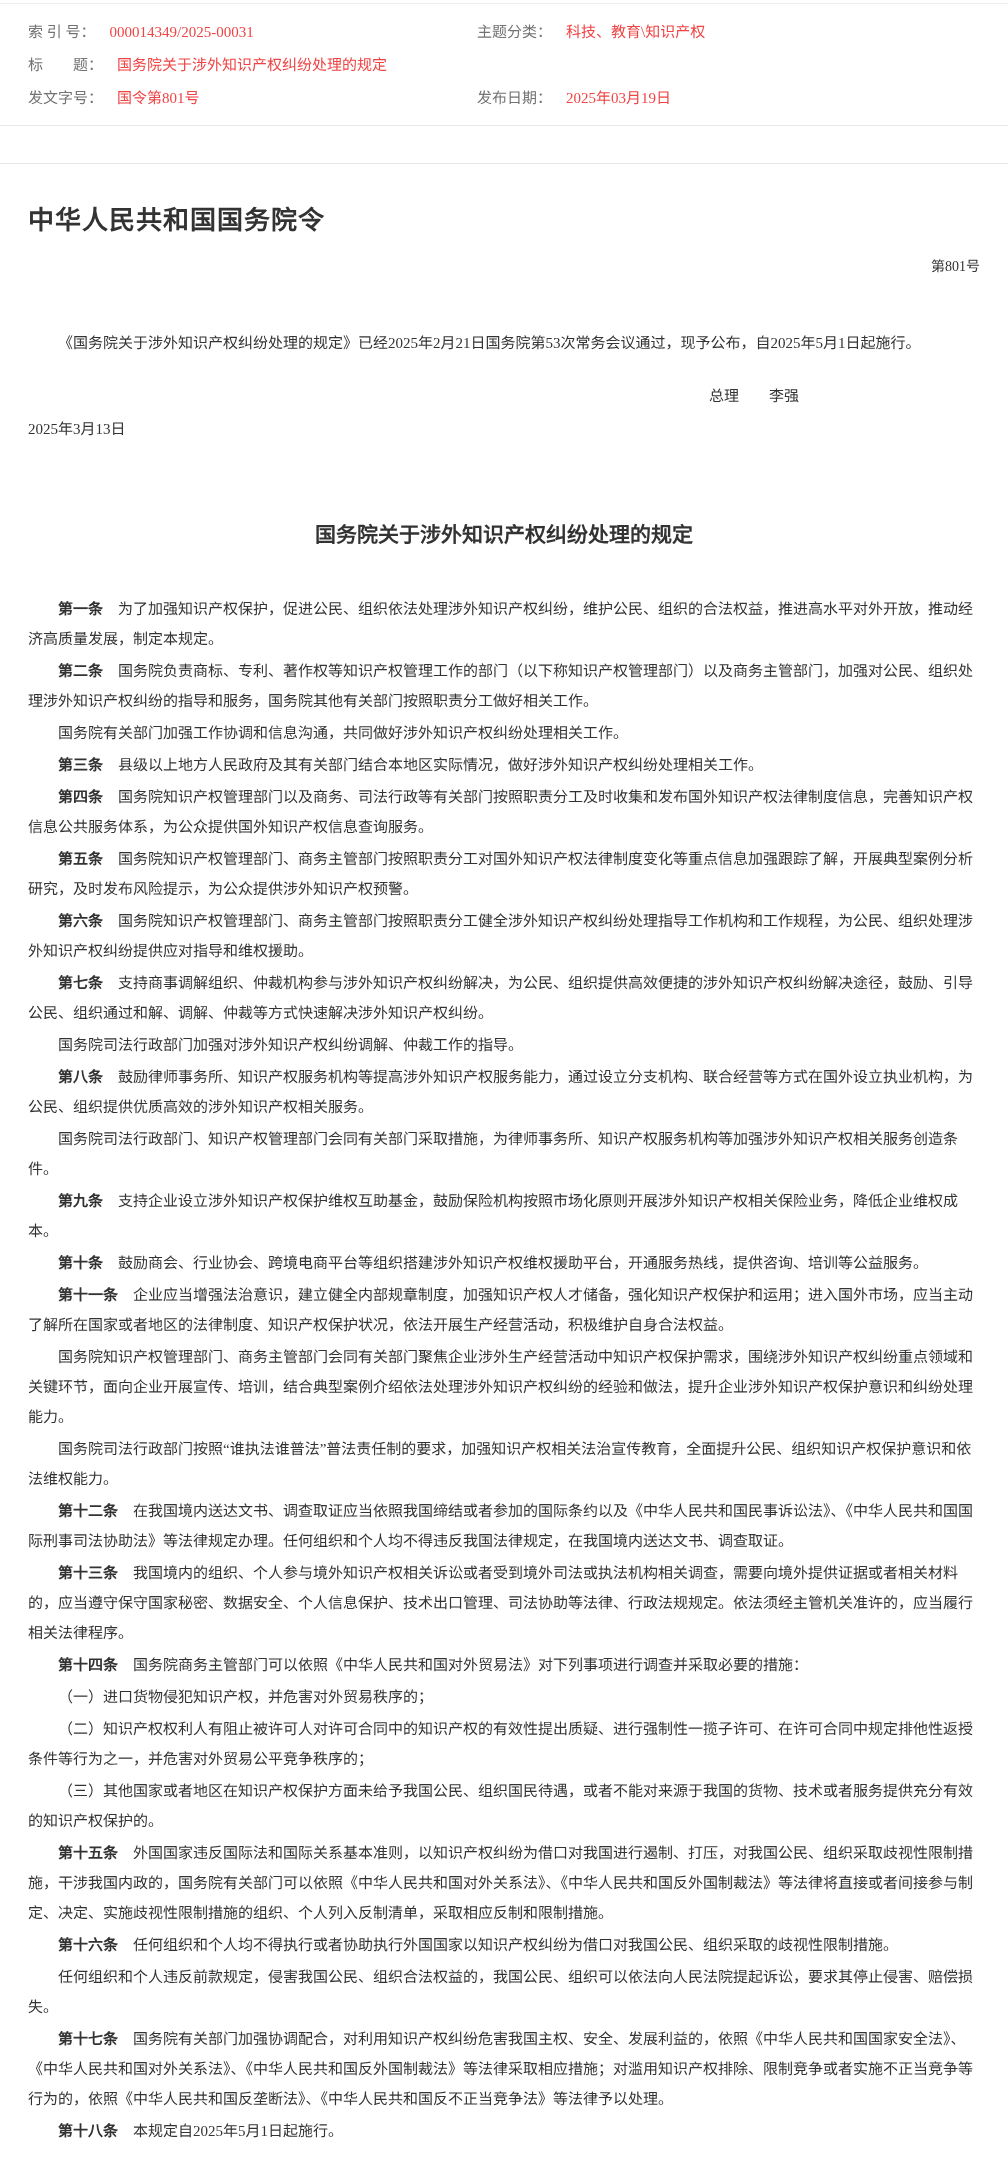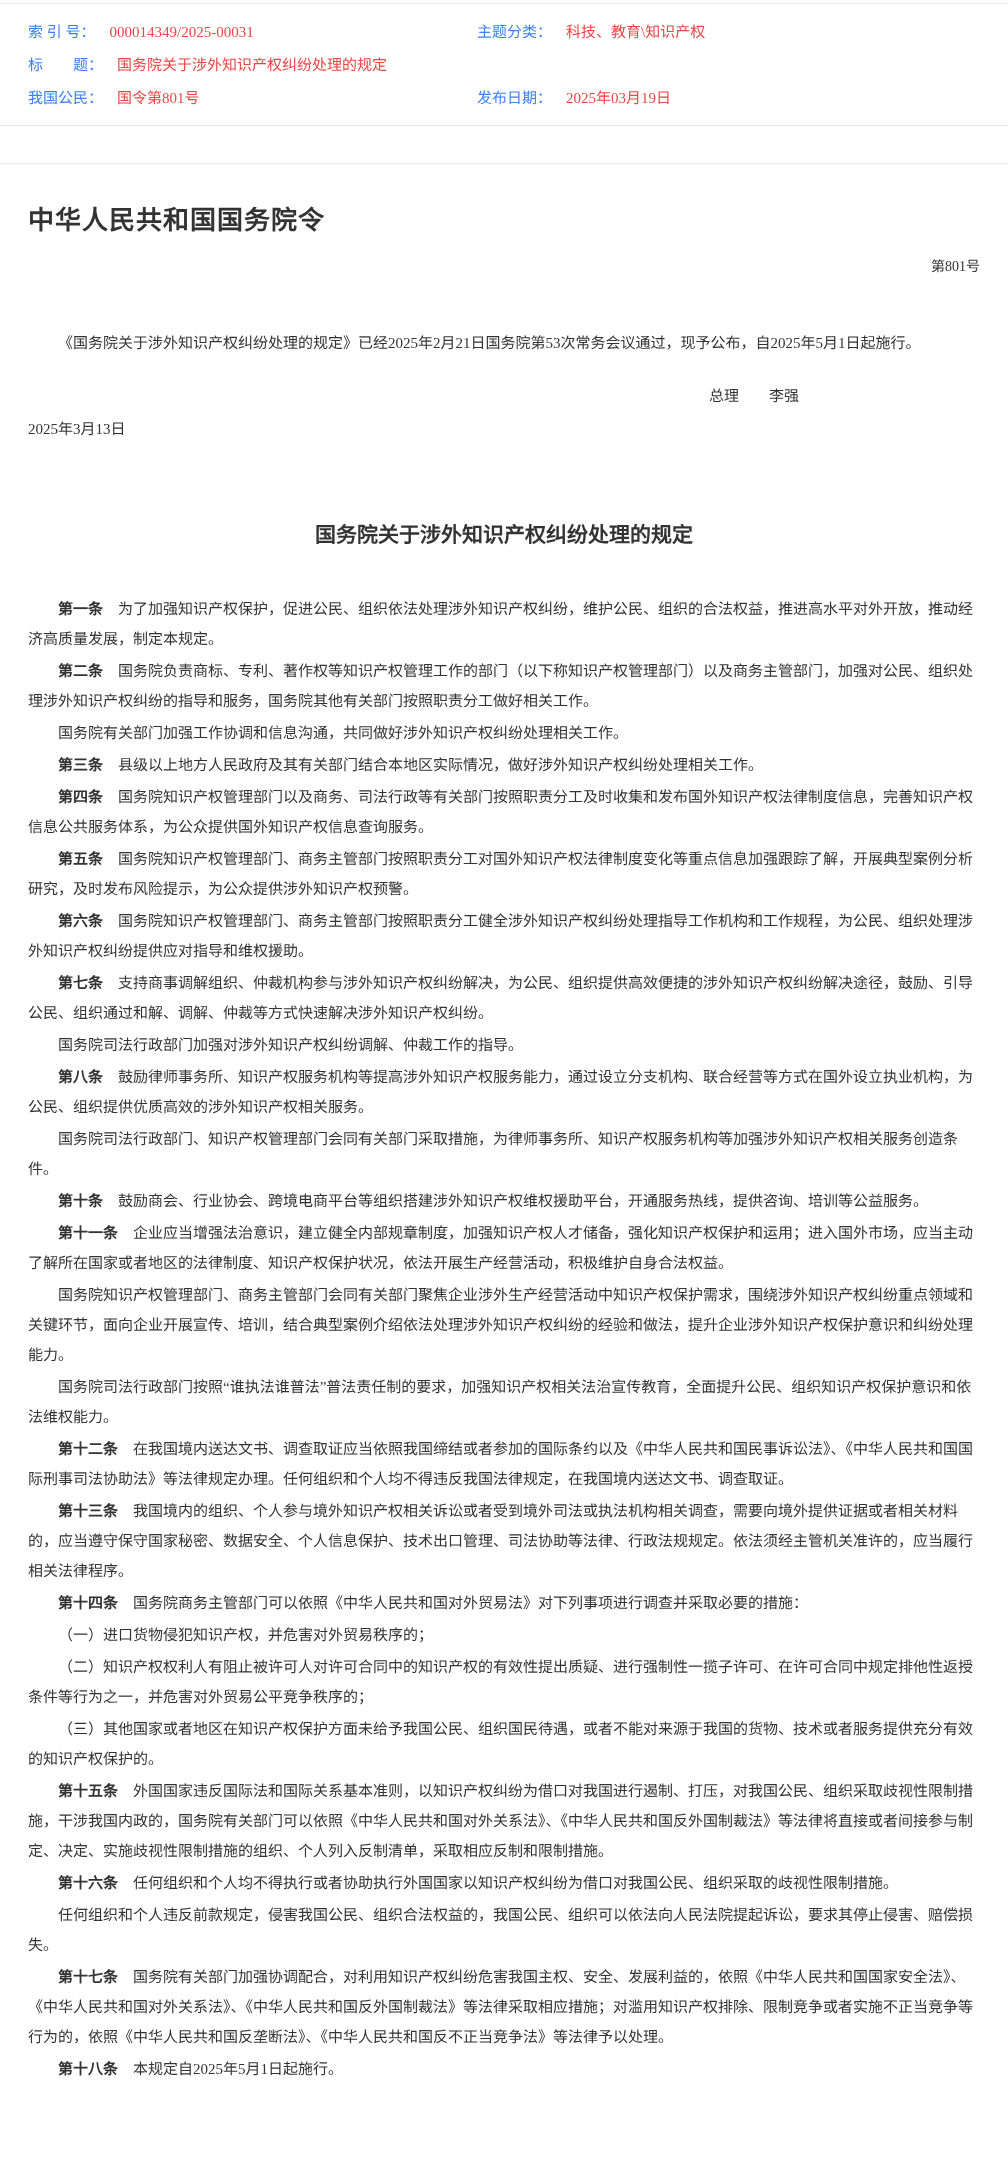--- a/index.html
+++ b/index.html
@@ -29,21 +29,21 @@
   }
   .meta-cell {
     display: flex;
     width: 477px;
     box-sizing: border-box;
   }
   .meta-cell.right { flex: 1; }
   .meta-label {
     padding-left: 28px;
     white-space: pre;
-    color: #3b82f6;
+    color: #737373;
   }
   .meta-cell.right .meta-label { padding-left: 0; }
   .meta-value {
     margin-left: 14px;
     color: #ef4444;
     white-space: pre;
   }
   
   .sep-band {
     border-top: 1px solid #e8e8e8;
@@ -126,21 +126,21 @@
       </div>
       <div class="meta-row">
         <div class="meta-cell">
           <span class="meta-label">标　　题：</span>
           <span class="meta-value">国务院关于涉外知识产权纠纷处理的规定</span>
         </div>
         <div class="meta-cell right"></div>
       </div>
       <div class="meta-row">
         <div class="meta-cell">
-          <span class="meta-label">我国公民：</span>
+          <span class="meta-label">发文字号：</span>
           <span class="meta-value">国令第801号</span>
         </div>
         <div class="meta-cell right">
           <span class="meta-label">发布日期：</span>
           <span class="meta-value">2025年03月19日</span>
         </div>
       </div>
     </div>
 
   <div class="sep-band"></div>
@@ -161,20 +161,21 @@
         <p><b>第二条</b>国务院负责商标、专利、著作权等知识产权管理工作的部门（以下称知识产权管理部门）以及商务主管部门，加强对公民、组织处理涉外知识产权纠纷的指导和服务，国务院其他有关部门按照职责分工做好相关工作。</p>
         <p>国务院有关部门加强工作协调和信息沟通，共同做好涉外知识产权纠纷处理相关工作。</p>
         <p><b>第三条</b>县级以上地方人民政府及其有关部门结合本地区实际情况，做好涉外知识产权纠纷处理相关工作。</p>
         <p><b>第四条</b>国务院知识产权管理部门以及商务、司法行政等有关部门按照职责分工及时收集和发布国外知识产权法律制度信息，完善知识产权信息公共服务体系，为公众提供国外知识产权信息查询服务。</p>
         <p><b>第五条</b>国务院知识产权管理部门、商务主管部门按照职责分工对国外知识产权法律制度变化等重点信息加强跟踪了解，开展典型案例分析研究，及时发布风险提示，为公众提供涉外知识产权预警。</p>
         <p><b>第六条</b>国务院知识产权管理部门、商务主管部门按照职责分工健全涉外知识产权纠纷处理指导工作机构和工作规程，为公民、组织处理涉外知识产权纠纷提供应对指导和维权援助。</p>
         <p><b>第七条</b>支持商事调解组织、仲裁机构参与涉外知识产权纠纷解决，为公民、组织提供高效便捷的涉外知识产权纠纷解决途径，鼓励、引导公民、组织通过和解、调解、仲裁等方式快速解决涉外知识产权纠纷。</p>
         <p>国务院司法行政部门加强对涉外知识产权纠纷调解、仲裁工作的指导。</p>
         <p><b>第八条</b>鼓励律师事务所、知识产权服务机构等提高涉外知识产权服务能力，通过设立分支机构、联合经营等方式在国外设立执业机构，为公民、组织提供优质高效的涉外知识产权相关服务。</p>
         <p>国务院司法行政部门、知识产权管理部门会同有关部门采取措施，为律师事务所、知识产权服务机构等加强涉外知识产权相关服务创造条件。</p>
+        <p><b>第九条</b>支持企业设立涉外知识产权保护维权互助基金，鼓励保险机构按照市场化原则开展涉外知识产权相关保险业务，降低企业维权成本。</p>
         <p><b>第十条</b>鼓励商会、行业协会、跨境电商平台等组织搭建涉外知识产权维权援助平台，开通服务热线，提供咨询、培训等公益服务。</p>
         <p><b>第十一条</b>企业应当增强法治意识，建立健全内部规章制度，加强知识产权人才储备，强化知识产权保护和运用；进入国外市场，应当主动了解所在国家或者地区的法律制度、知识产权保护状况，依法开展生产经营活动，积极维护自身合法权益。</p>
         <p>国务院知识产权管理部门、商务主管部门会同有关部门聚焦企业涉外生产经营活动中知识产权保护需求，围绕涉外知识产权纠纷重点领域和关键环节，面向企业开展宣传、培训，结合典型案例介绍依法处理涉外知识产权纠纷的经验和做法，提升企业涉外知识产权保护意识和纠纷处理能力。</p>
         <p>国务院司法行政部门按照“谁执法谁普法”普法责任制的要求，加强知识产权相关法治宣传教育，全面提升公民、组织知识产权保护意识和依法维权能力。</p>
         <p><b>第十二条</b>在我国境内送达文书、调查取证应当依照我国缔结或者参加的国际条约以及《中华人民共和国民事诉讼法》、《中华人民共和国国际刑事司法协助法》等法律规定办理。任何组织和个人均不得违反我国法律规定，在我国境内送达文书、调查取证。</p>
         <p><b>第十三条</b>我国境内的组织、个人参与境外知识产权相关诉讼或者受到境外司法或执法机构相关调查，需要向境外提供证据或者相关材料的，应当遵守保守国家秘密、数据安全、个人信息保护、技术出口管理、司法协助等法律、行政法规规定。依法须经主管机关准许的，应当履行相关法律程序。</p>
         <p><b>第十四条</b>国务院商务主管部门可以依照《中华人民共和国对外贸易法》对下列事项进行调查并采取必要的措施：</p>
         <p>（一）进口货物侵犯知识产权，并危害对外贸易秩序的；</p>
         <p>（二）知识产权权利人有阻止被许可人对许可合同中的知识产权的有效性提出质疑、进行强制性一揽子许可、在许可合同中规定排他性返授条件等行为之一，并危害对外贸易公平竞争秩序的；</p>
         <p>（三）其他国家或者地区在知识产权保护方面未给予我国公民、组织国民待遇，或者不能对来源于我国的货物、技术或者服务提供充分有效的知识产权保护的。</p>

